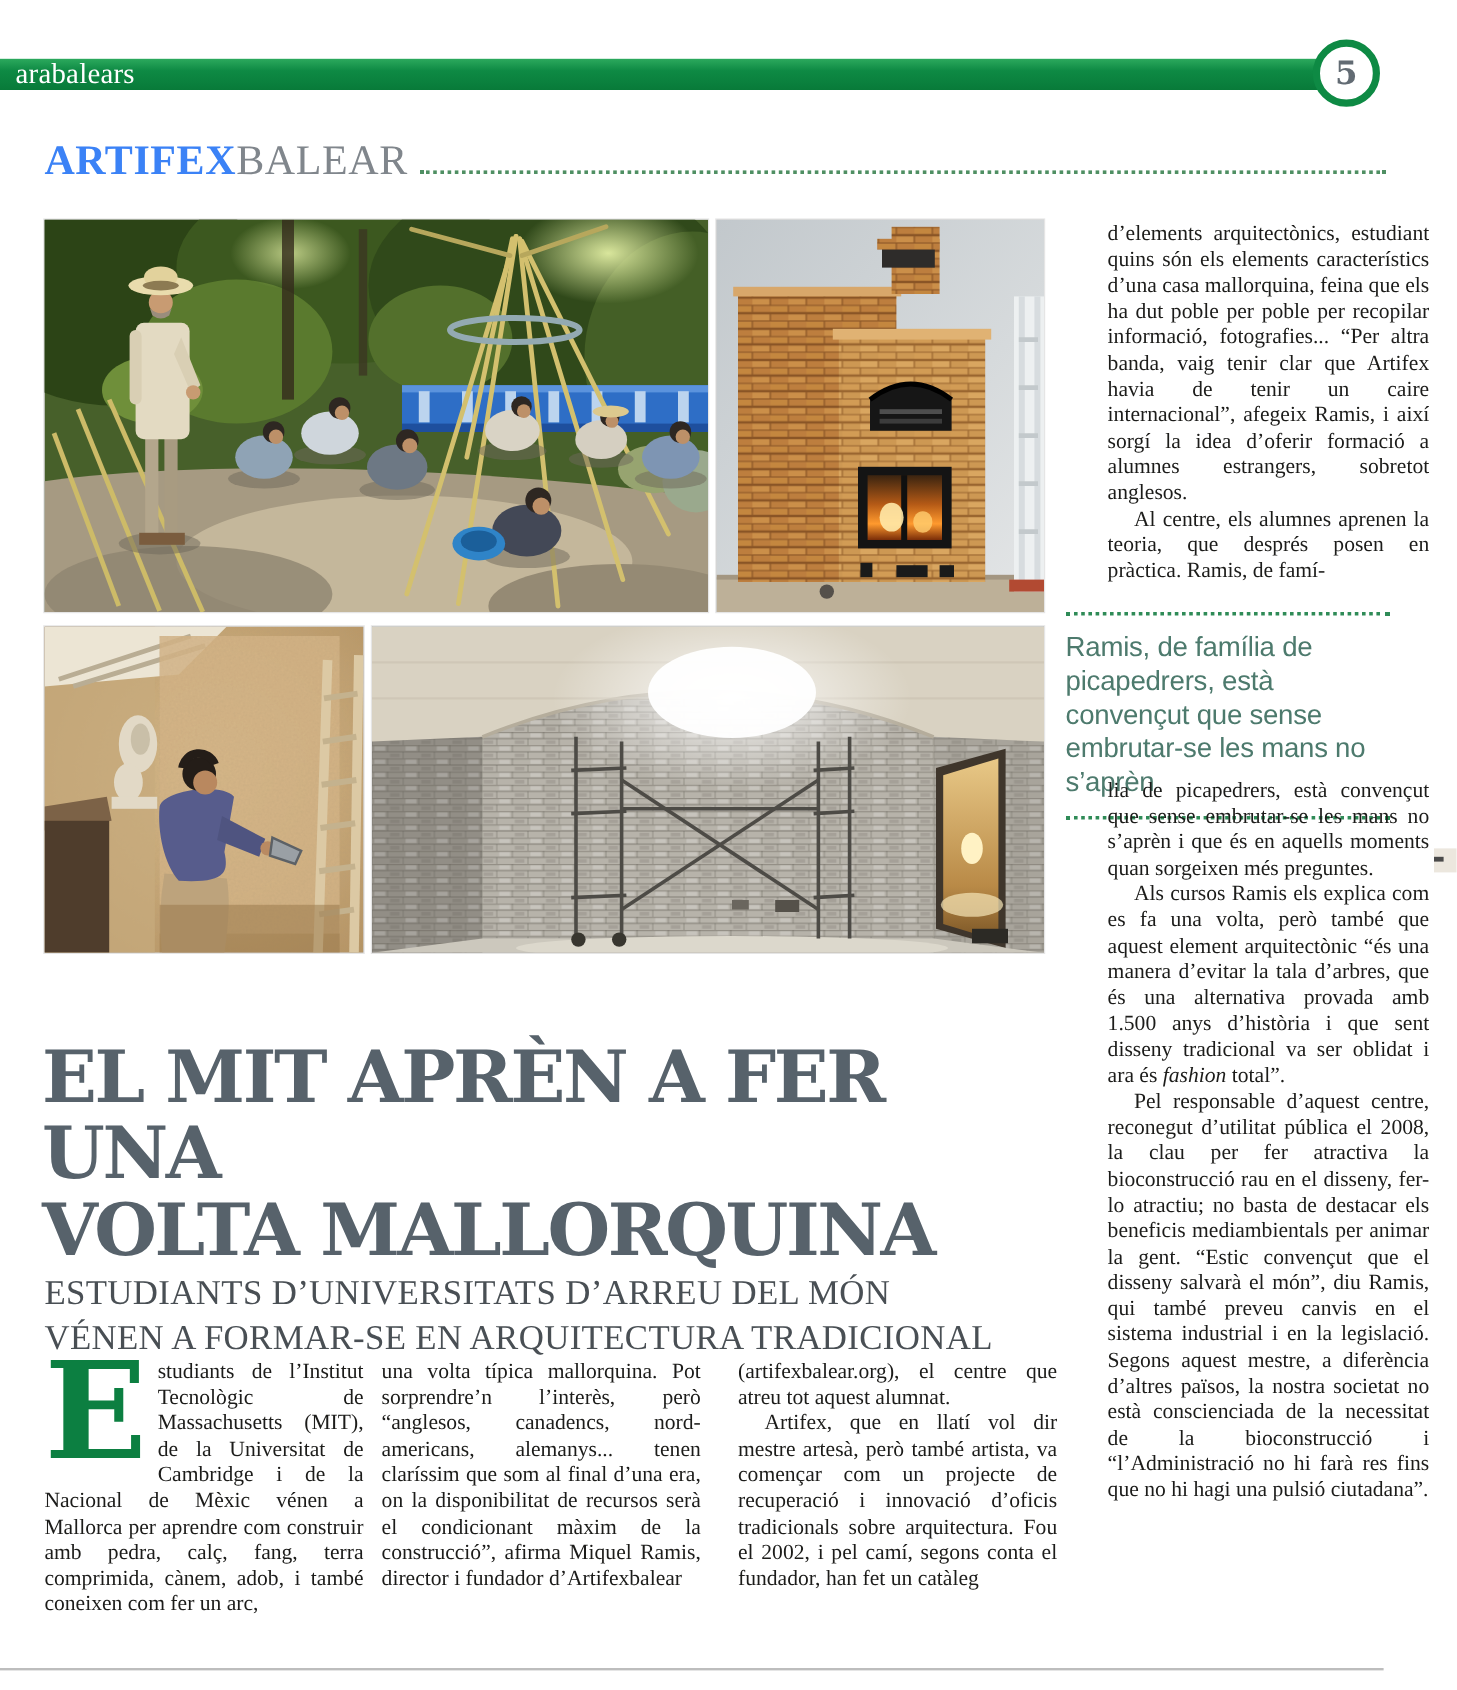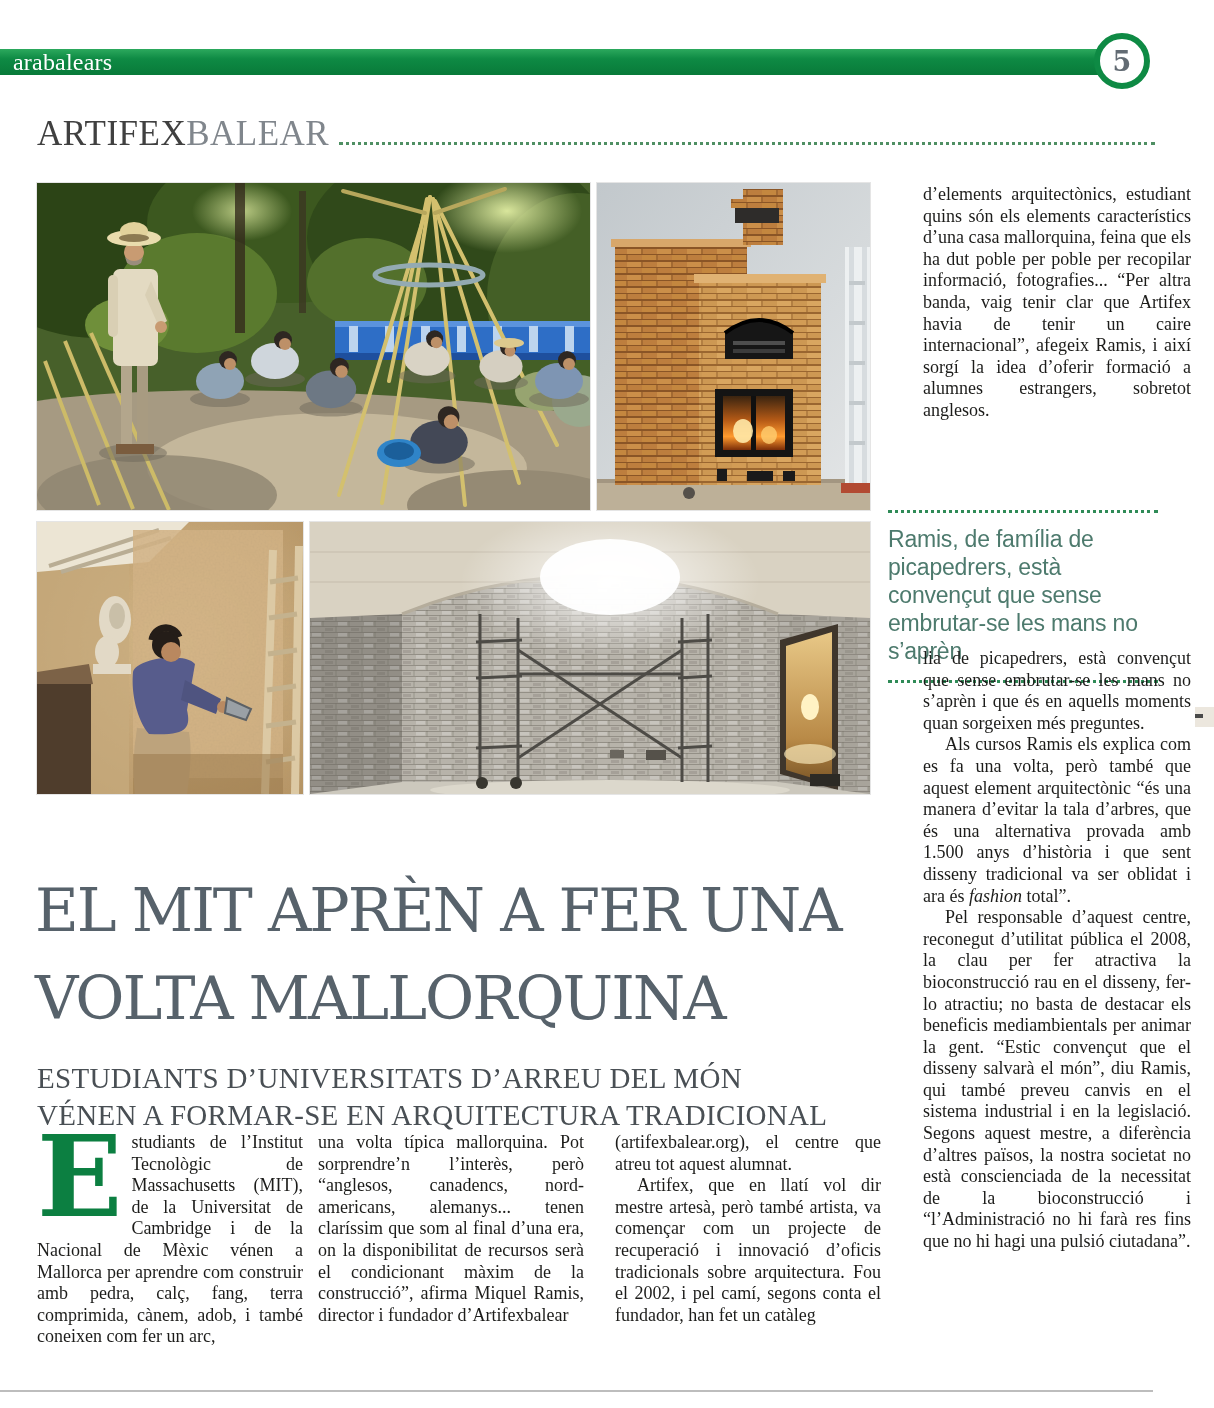--- a/index.html
+++ b/index.html
@@ -11,41 +11,41 @@
             background:linear-gradient(#2ca95d,#0e8a44 38%,#087a39);}
   .mast-brand{position:absolute;left:13px;top:0;height:26px;line-height:27px;
               color:#ffffff;font-weight:normal;font-size:24px;letter-spacing:0.2px;}
   .page-badge{position:absolute;left:1094px;top:33px;width:44px;height:44px;background:#ffffff;
               border:6px solid #0e8a44;border-radius:50%;display:flex;align-items:center;justify-content:center;
               font-family:"DejaVu Serif",serif;font-weight:bold;font-size:27px;color:#626b73;}
 
   
   .section-head{position:absolute;left:37px;top:114px;width:1118px;display:flex;align-items:baseline;
                 font-size:35px;letter-spacing:0.5px;line-height:40px;}
-  .sh-green{color:#404040;}
+  .sh-green{color:#3b82f6;font-weight:bold;}
   .sh-gray{color:#80868c;text-align:center;}
   .sh-dots{flex:1;border-bottom:3px dotted #4f8f63;margin:0 0 8px 10px;height:0;}
 
   
   .photo{position:absolute;overflow:hidden;outline:1px solid rgba(0,0,0,0.10);background:#ccc;}
   .photo svg{display:block;width:100%;height:100%;}
   .ph1{left:37px;top:183px;width:553px;height:327px;}
   .ph2{left:597px;top:183px;width:273px;height:327px;}
   .ph3{left:37px;top:522px;width:266px;height:272px;}
   .ph4{left:310px;top:522px;width:560px;height:272px;}
 
   
   .caption{position:absolute;left:37px;top:799px;width:810px;
            font-family:"Liberation Sans",sans-serif;font-weight:bold;letter-spacing:-0.3px;
            font-size:21px;line-height:26px;color:#383d41;}
   .credit{font-weight:normal;font-size:15px;color:#5a5f63;letter-spacing:0.4px;}
 
   
   .headline{position:absolute;left:35px;top:866px;width:840px;
-            font-family:"DejaVu Serif",serif;font-weight:normal;font-size:60px;line-height:88px;
+            font-family:"DejaVu Serif",serif;font-weight:bold;font-size:60px;line-height:64px;
             letter-spacing:-2px;color:#57626b;}
   .subhead{position:absolute;left:37px;top:1020px;width:820px;
            font-size:29px;line-height:37px;letter-spacing:0.3px;color:#494f54;margin-top:40px;}
 
   
   .col{position:absolute;top:1132px;width:266px;height:238px;overflow:hidden;
        font-size:18px;line-height:21.6px;text-align:justify;}
   .col1{left:37px;}
   .col2{left:318px;}
   .col3{left:599px;margin-left:16px;}
@@ -368,20 +368,21 @@
   <div class="col col2">
       <p class="para">una volta típica mallorquina. Pot sorprendre’n l’interès, però “anglesos, canadencs, nord-americans, alemanys... tenen claríssim que som al final d’una era, on la disponibilitat de recursos serà el condicionant màxim de la construcció”, afirma Miquel Ramis, director i fundador d’Artifexbalear</p>
     </div>
   <div class="col col3">
       <p class="para">(artifexbalear.org), el centre que atreu tot aquest alumnat.</p>
       <p class="para indent">Artifex, que en llatí vol dir mestre artesà, però també artista, va començar com un projecte de recuperació i innovació d’oficis tradicionals sobre arquitectura. Fou el 2002, i pel camí, segons conta el fundador, han fet un catàleg</p>
     </div>
 
   <div class="side side-a">
       <p class="para">d’elements arquitectònics, estudiant quins són els elements característics d’una casa mallorquina, feina que els ha dut poble per poble per recopilar informació, fotografies... “Per altra banda, vaig tenir clar que Artifex havia de tenir un caire internacional”, afegeix Ramis, i així sorgí la idea d’oferir formació a alumnes estrangers, sobretot anglesos.</p>
+      <p class="para indent">Al centre, els alumnes aprenen la teoria, que després posen en pràctica. Ramis, de famí-</p>
     </div>
   <div class="pullquote">Ramis, de família de picapedrers, està convençut que sense embrutar-se les mans no s’aprèn</div>
   <div class="side side-b">
       <p class="para">lia de picapedrers, està convençut que sense embrutar-se les mans no s’aprèn i que és en aquells moments quan sorgeixen més preguntes.</p>
       <p class="para indent">Als cursos Ramis els explica com es fa una volta, però també que aquest element arquitectònic “és una manera d’evitar la tala d’arbres, que és una alternativa provada amb 1.500 anys d’història i que sent disseny tradicional va ser oblidat i ara és <em>fashion</em> total”.</p>
       <p class="para indent">Pel responsable d’aquest centre, reconegut d’utilitat pública el 2008, la clau per fer atractiva la bioconstrucció rau en el disseny, fer-lo atractiu; no basta de destacar els beneficis mediambientals per animar la gent. “Estic convençut que el disseny salvarà el món”, diu Ramis, qui també preveu canvis en el sistema industrial i en la legislació. Segons aquest mestre, a diferència d’altres països, la nostra societat no està conscienciada de la necessitat de la bioconstrucció i “l’Administració no hi farà res fins que no hi hagi una pulsió ciutadana”.</p>
     </div>
 
   <div class="bottom-rule"></div>
   <div class="edge-tab"></div>

